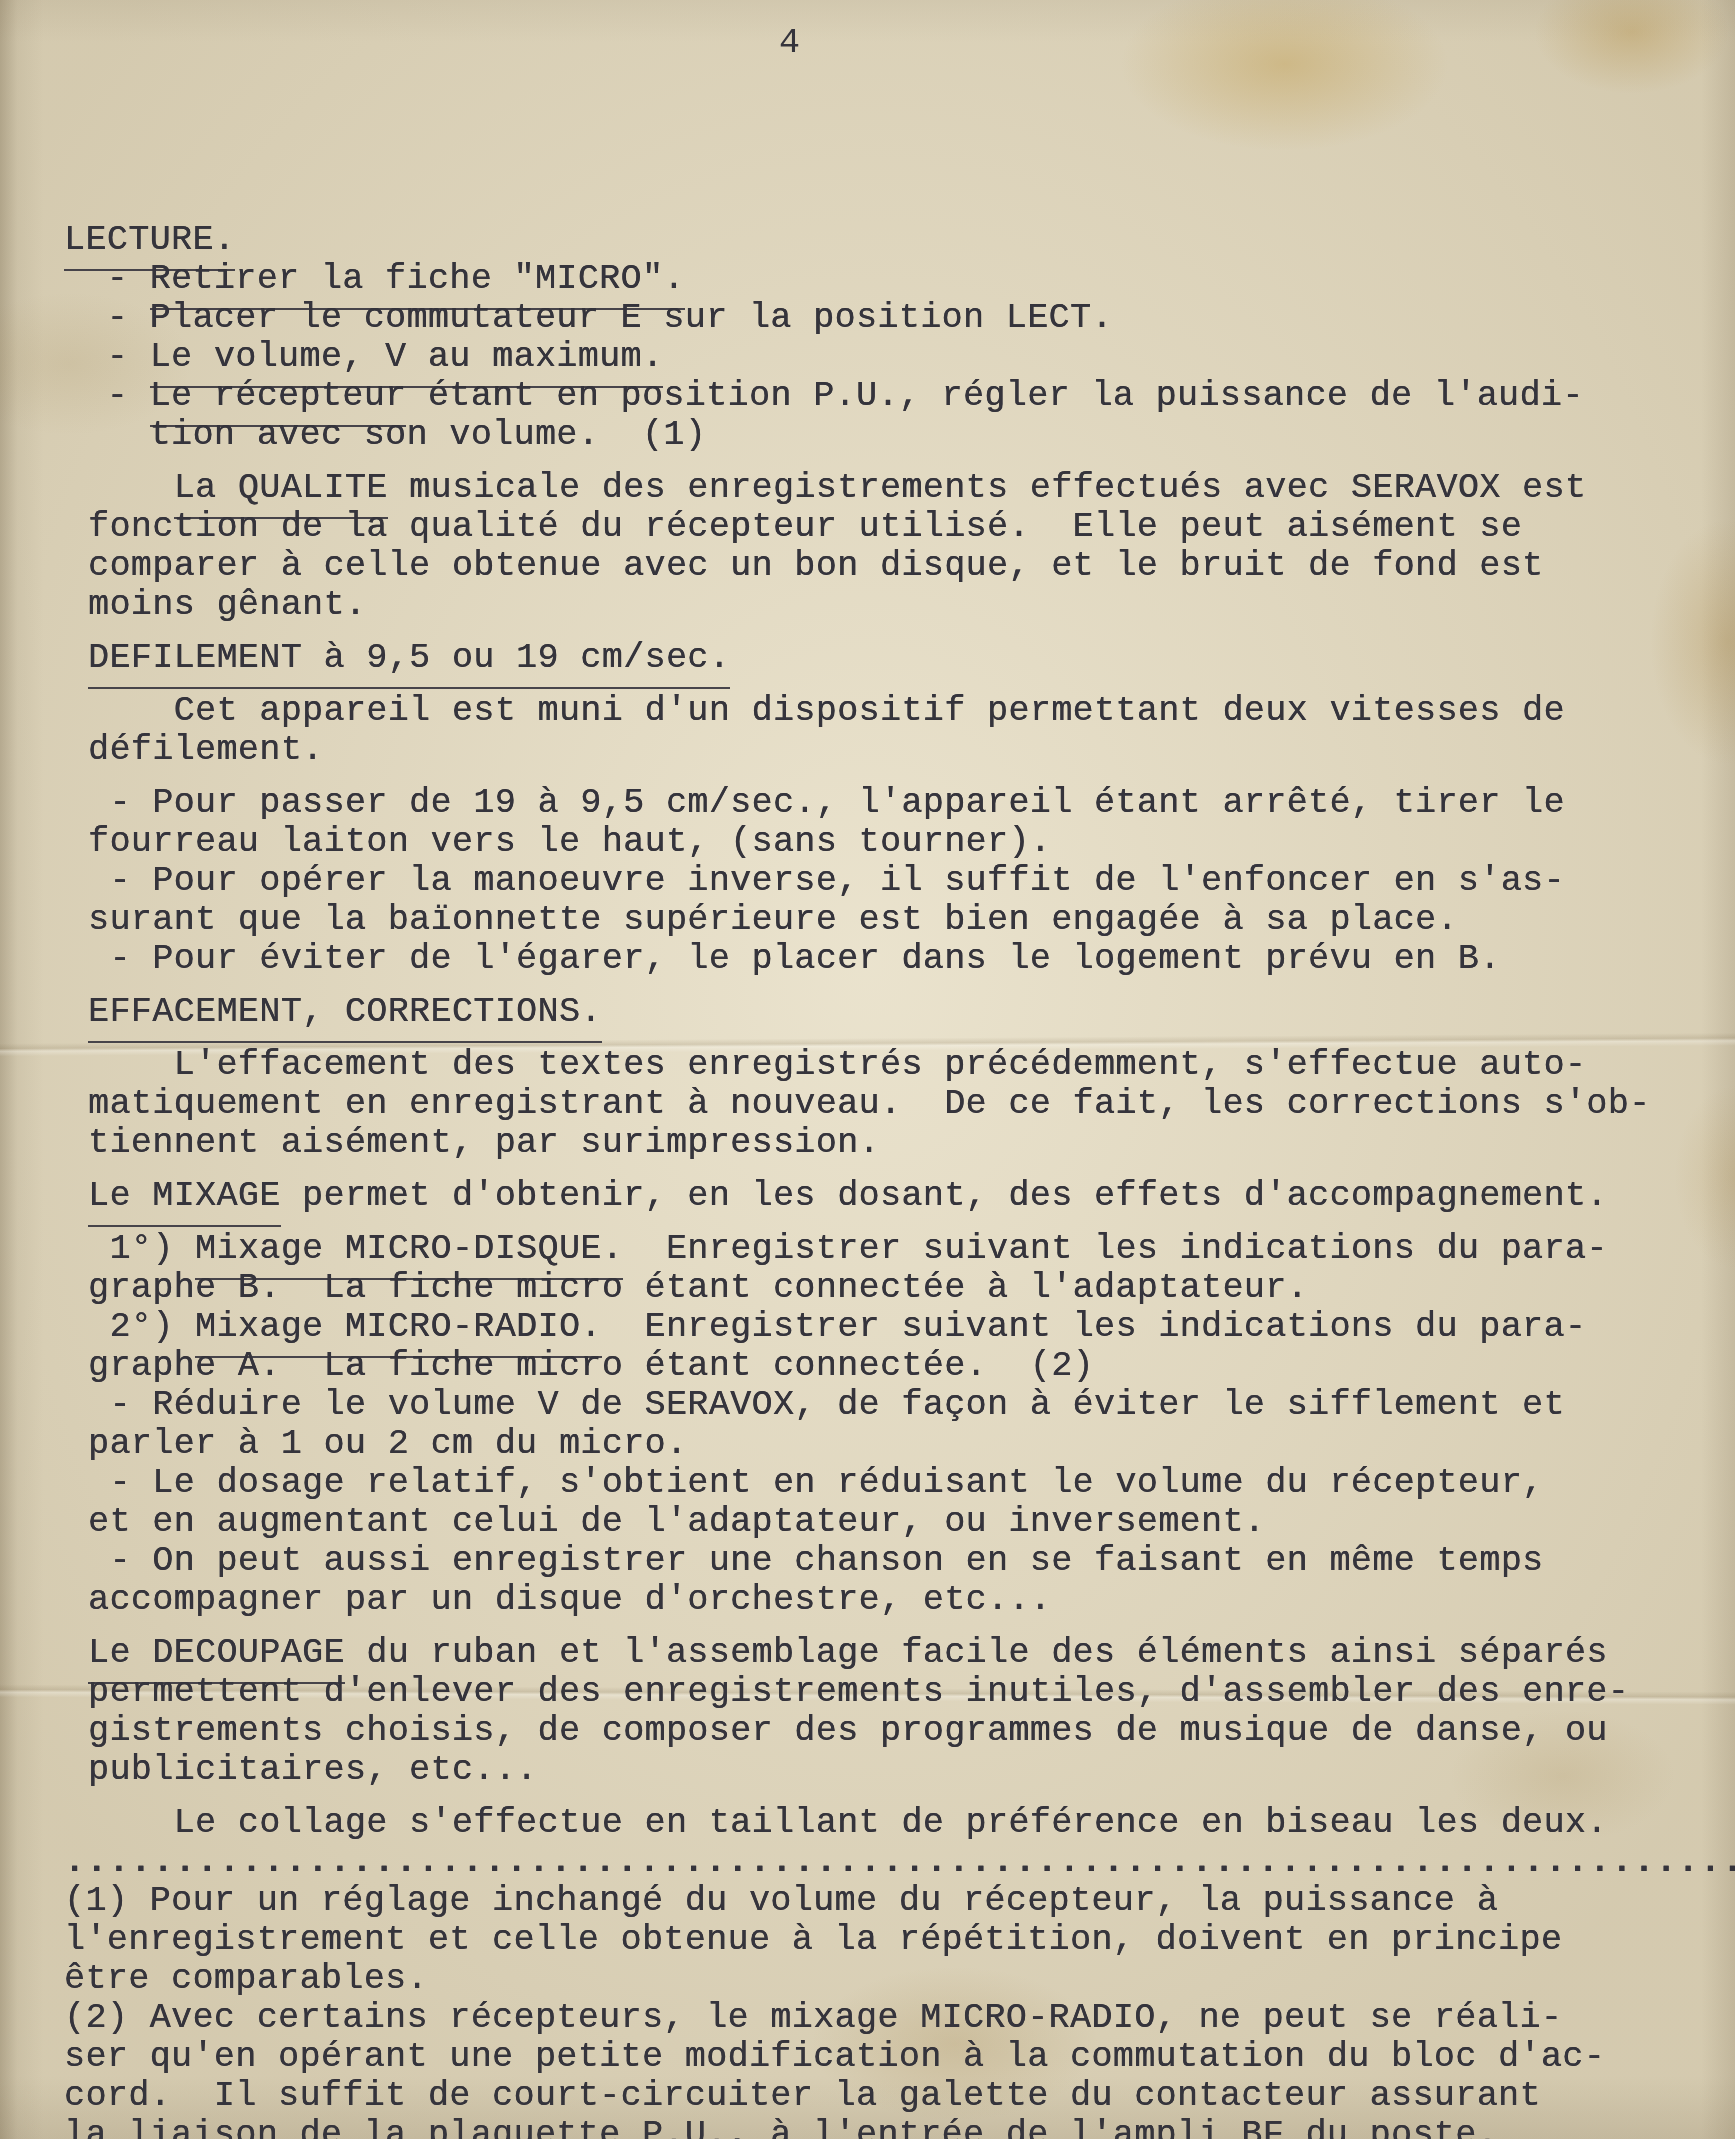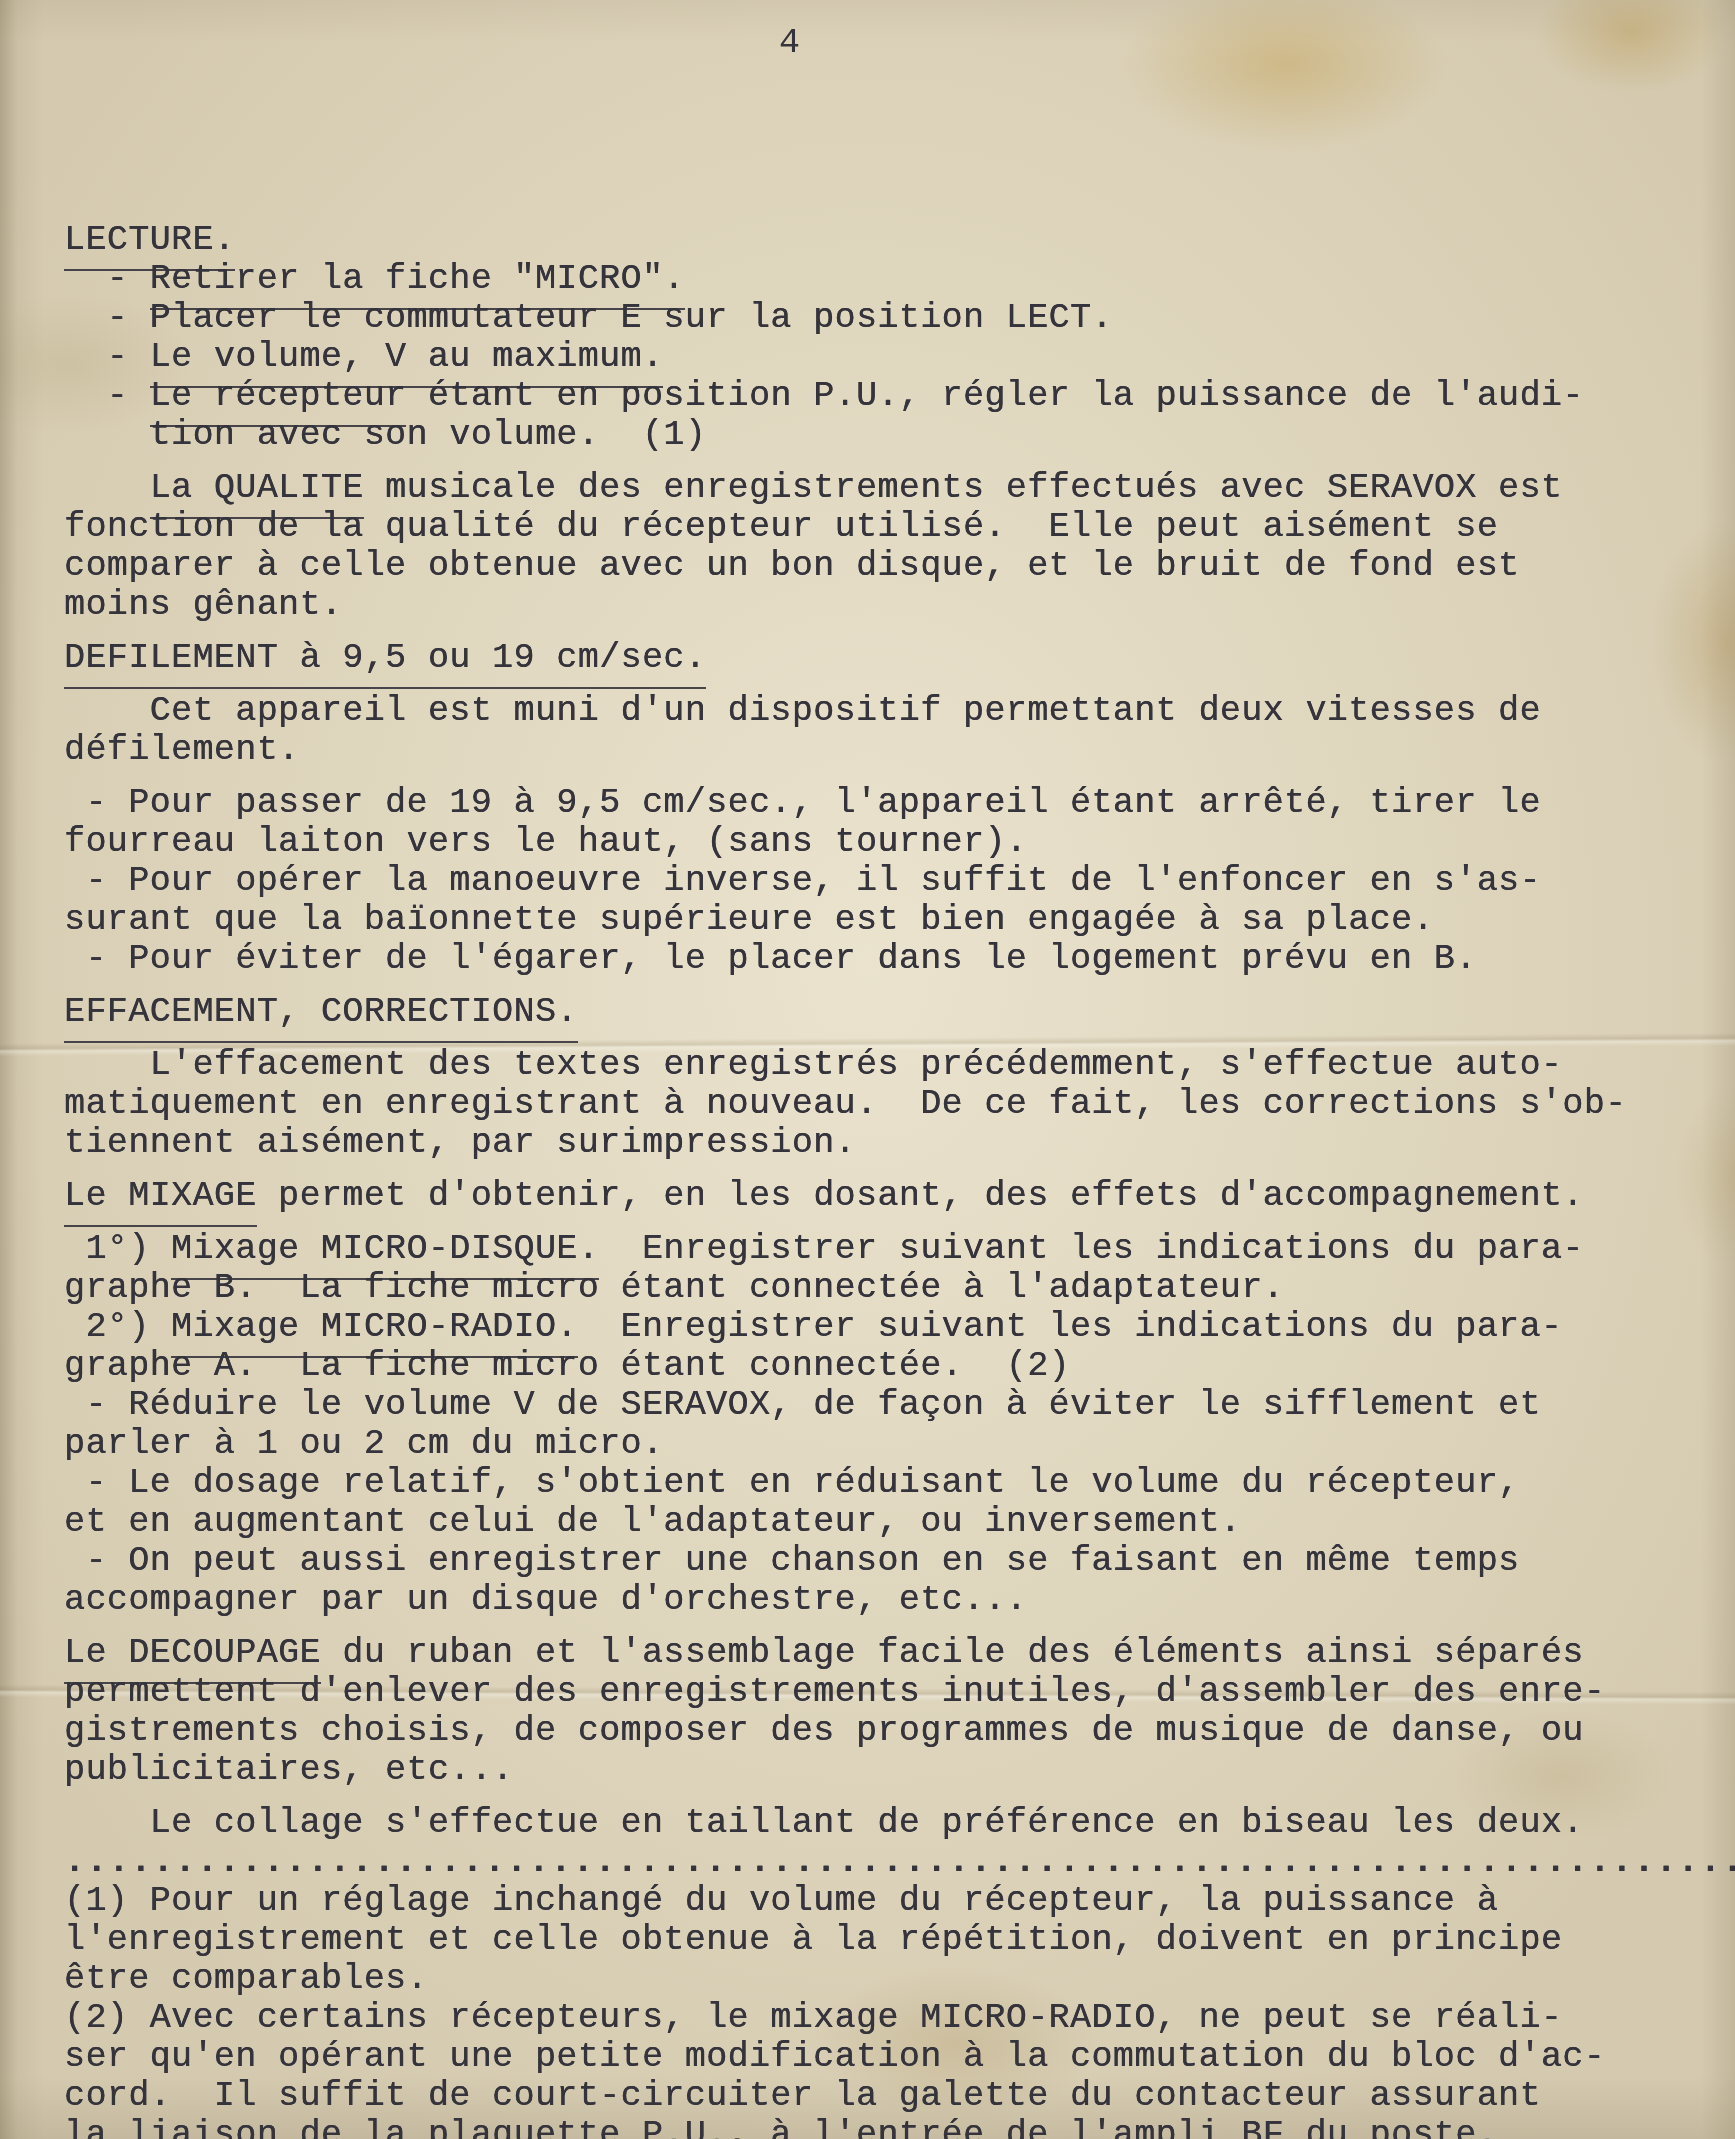--- a/index.html
+++ b/index.html
@@ -41,21 +41,21 @@
     position: absolute; top: 23.4px; left: 0; width: 1579px;
     text-align: center; font-size: 35px;
   }
   .doc {
     position: absolute; left: 64px; top: 104px; width: 1644px;
     font-size: 35px; line-height: 39px; letter-spacing: 0.4px;
     white-space: pre;
     text-shadow: 0.3px 0 0 currentColor;
   }
   .block { margin: 0; }
-  .block.gap { margin-top: 14px; }
+  .block.gap { margin-top: 14px; margin-left: 24px; }
   .line { min-height: 39px; }
   .u { border-bottom: 2.2px solid rgba(50,48,58,0.88); padding-bottom: 9px; }
   .block[data-name="dotted-separator"] { font-weight: bold; letter-spacing: 1.1px; }
 </style>
 </head>
 <body style="--paper: #e2d9c0; --ink: #35343c;">
 
 <div class="paper" data-name="scanned-page">
   <div class="crease crease-1" data-name="paper-crease"></div>
   <div class="crease crease-2" data-name="paper-crease"></div>

